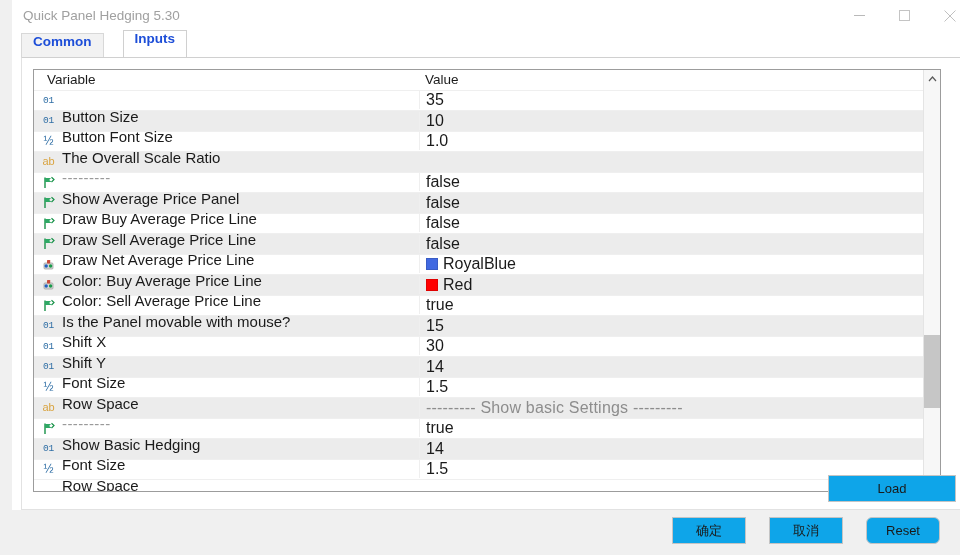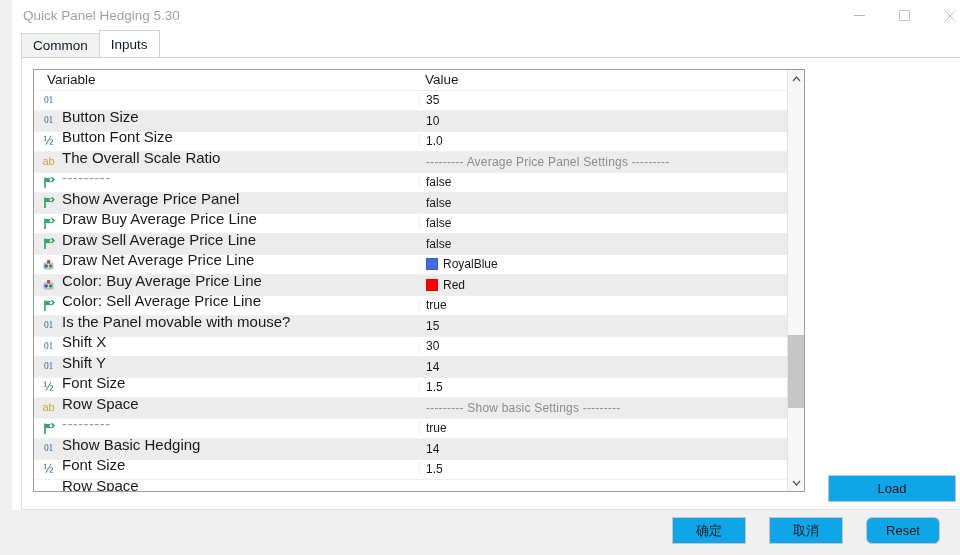--- a/index.html
+++ b/index.html
@@ -55,52 +55,54 @@
     display: flex;
     align-items: flex-end;
     padding-left: 9px;
     position: relative;
     background: #ffffff;
   }
   .tab {
     height: 24px;
     padding: 0 11px;
     display: flex;
-    align-items: center;
+    align-items: flex-start;
     font-size: 13.5px;
-    color: #0f172a;
+    color: #1d4ed8;
     border: 1px solid #d8d8d8;
     border-bottom: none;
     background: #f2f2f2;
     margin-right: -1px;
     position: relative;
     z-index: 1;
+    font-weight: bold;
   }
   .tab.active {
     background: #ffffff;
     height: 27px;
     border-color: #d0d0d0;
     z-index: 3;
+    margin-left: 20px;
   }
   
   .tabpanel {
     position: relative;
     margin: 0 9px;
     flex: 0 0 auto;
     height: 453px;
     background: #ffffff;
     border: 1px solid #e2e2e2;
     border-top: 1px solid #d0d0d0;
     z-index: 0;
   }
   
   .table-wrap {
     position: absolute;
     left: 11px; top: 11px;
-    width: 772px; height: 423px;
+    width: 908px; height: 423px;
     border: 1px solid #9c9c9c;
     background: #ffffff;
     display: flex;
     overflow: hidden;
   }
   .table-area {
     flex: 1 1 auto;
     overflow: hidden;
     position: relative;
   }
@@ -147,38 +149,38 @@
     margin-right: 5px;
     line-height: 1;
     display: flex;
     align-items: center;
     justify-content: center;
     height: 14px;
   }
   .ic-int {
     font-size: 9.5px;
     color: #2f6ea5;
-    font-family: Liberation Serif, serif;
+    font-family: Liberation Mono, monospace;
     letter-spacing: -0.2px;
   }
   .ic-dbl {
     font-size: 12px;
     color: #2f6ea5;
   }
   .ic-str {
     font-size: 11px;
     color: #d9a441;
   }
   .var-label {
     font-size: 15px;
     color: #1a1a1a;
     margin-top: 32px;
   }
   .var-label.muted { color: #9a9a9a; letter-spacing: 0.4px; }
-  .val-label { font-size: 12px; color: #1a1a1a; }
+  .val-label { font-size: 16px; color: #1a1a1a; }
   .val-label.muted { color: #8d8d8d; letter-spacing: 0.2px; }
   .swatch {
     width: 12px; height: 12px;
     flex: 0 0 12px;
     margin-right: 5px;
     border: 1px solid rgba(0,0,0,0.12);
   }
   
   .vscroll {
     width: 17px;
@@ -326,23 +328,20 @@
               </div>
               <div class="cell-val">
                 <span class="val-label">1.0</span>
               </div>
             </div>
             <div class="row alt">
               <div class="cell-var">
                 <span class="type-icon ic-str">ab</span>
                 <span class="var-label muted">---------</span>
               </div>
-              <div class="cell-val">
-                <span class="val-label muted">--------- Average Price Panel Settings ---------</span>
-              </div>
             </div>
             <div class="row">
               <div class="cell-var">
                 <span class="type-icon">
                   <svg width="13" height="13" viewBox="0 0 13 13">
                     <path d="M3 1.5 L3 12" stroke="#169147" stroke-width="1.4" fill="none"></path>
                     <path d="M3 2 L9 2 L7.2 4 L9.6 6 L3 6 Z" fill="#2fa865"></path>
                     <path d="M9.5 1.2 L12 3.6 L9.5 6" fill="none" stroke="#169147" stroke-width="1.2"></path>
                   </svg>
                 </span>

